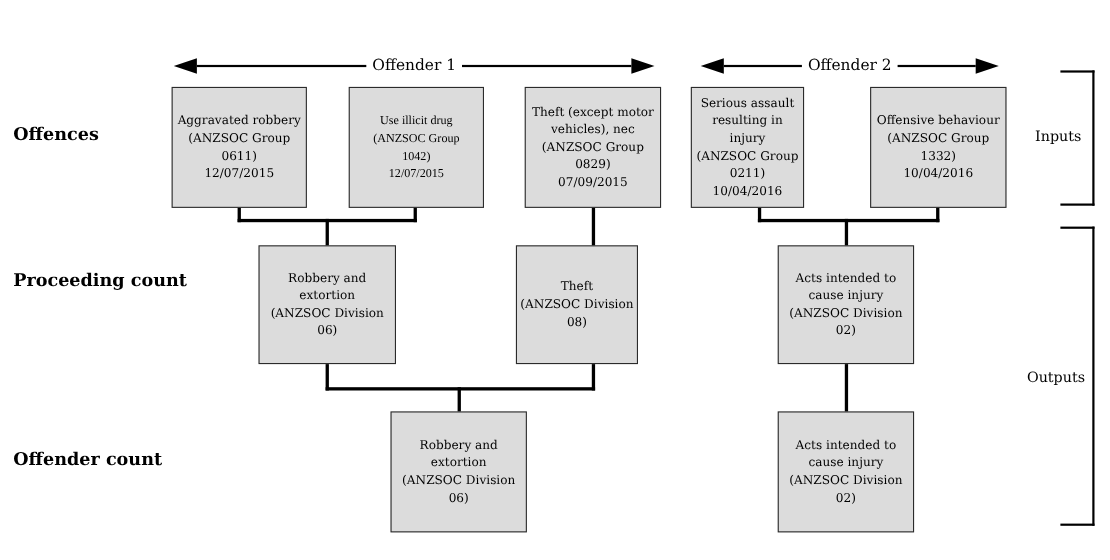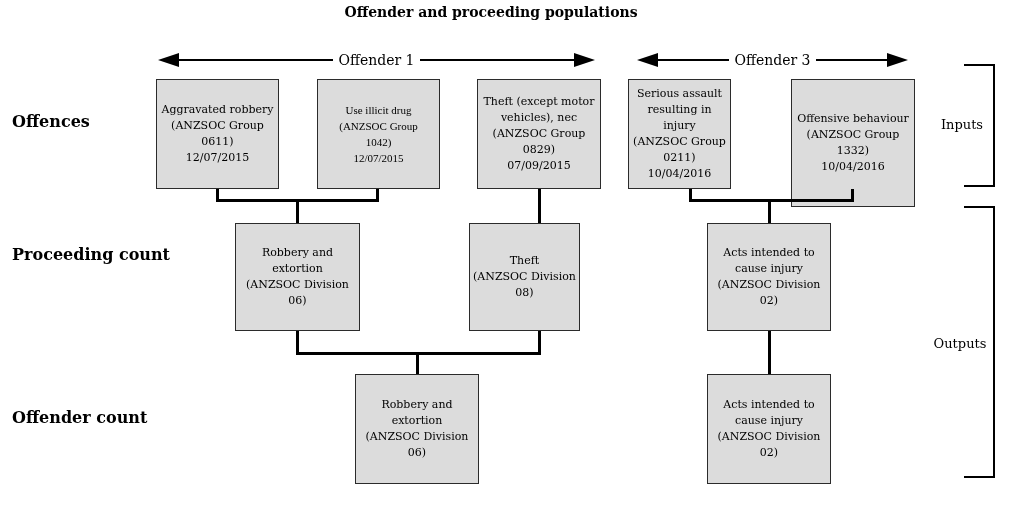--- a/index.html
+++ b/index.html
@@ -21,21 +21,21 @@
     position:absolute;box-sizing:border-box;
     background:#dcdcdc;border:1px solid #2b2b2b;
     display:flex;align-items:center;justify-content:center;
     text-align:center;font-size:11px;line-height:16px;
     white-space:pre-line;padding:2px;
   }
   .b1{left:156px;top:79px;width:123px;height:110px;}
   .b2{left:317px;top:79px;width:123px;height:110px;font-family:Liberation Serif, serif;}
   .b3{left:477px;top:79px;width:124px;height:110px;}
   .b4{left:628px;top:79px;width:103px;height:110px;}
-  .b5{left:791px;top:79px;width:124px;height:128px;}
+  .b5{left:791px;top:79px;width:124px;height:110px;}
   .r2b1{left:235px;top:223px;width:125px;height:108px;}
   .r2b2{left:469px;top:223px;width:111px;height:108px;}
   .r2b3{left:707px;top:223px;width:124px;height:108px;}
   .r3b1{left:355px;top:374px;width:124px;height:110px;}
   .r3b2{left:707px;top:374px;width:124px;height:110px;}
 
   .line{position:absolute;background:#000;}
 
   .arrow{position:absolute;height:16px;display:flex;align-items:center;}
   .arrow1{left:158px;top:52px;width:437px;}
@@ -50,33 +50,32 @@
   .bracket-h{position:absolute;height:2px;background:#000;}
   .side-label{position:absolute;font-size:13px;text-align:center;}
   .lbl-inputs{left:933px;top:117px;width:58px;}
   .lbl-outputs{left:928px;top:336px;width:64px;}
 </style>
 </head>
 <body>
 
 <div id="stage">
 
-  <div class="title">Offender and proceeding populations</div>
 
   <div class="arrow arrow1">
     <span class="ah ah-left"></span>
     <span class="aline"></span>
     <span class="alabel">Offender 1</span>
     <span class="aline"></span>
     <span class="ah ah-right"></span>
   </div>
   <div class="arrow arrow2">
     <span class="ah ah-left"></span>
     <span class="aline"></span>
-    <span class="alabel">Offender 3</span>
+    <span class="alabel">Offender 2</span>
     <span class="aline"></span>
     <span class="ah ah-right"></span>
   </div>
 
   <div class="rowlabel lbl-offences">Offences</div>
   <div class="rowlabel lbl-proceeding">Proceeding count</div>
   <div class="rowlabel lbl-offender">Offender count</div>
 
   <div class="box b1">Aggravated robbery
 (ANZSOC Group

